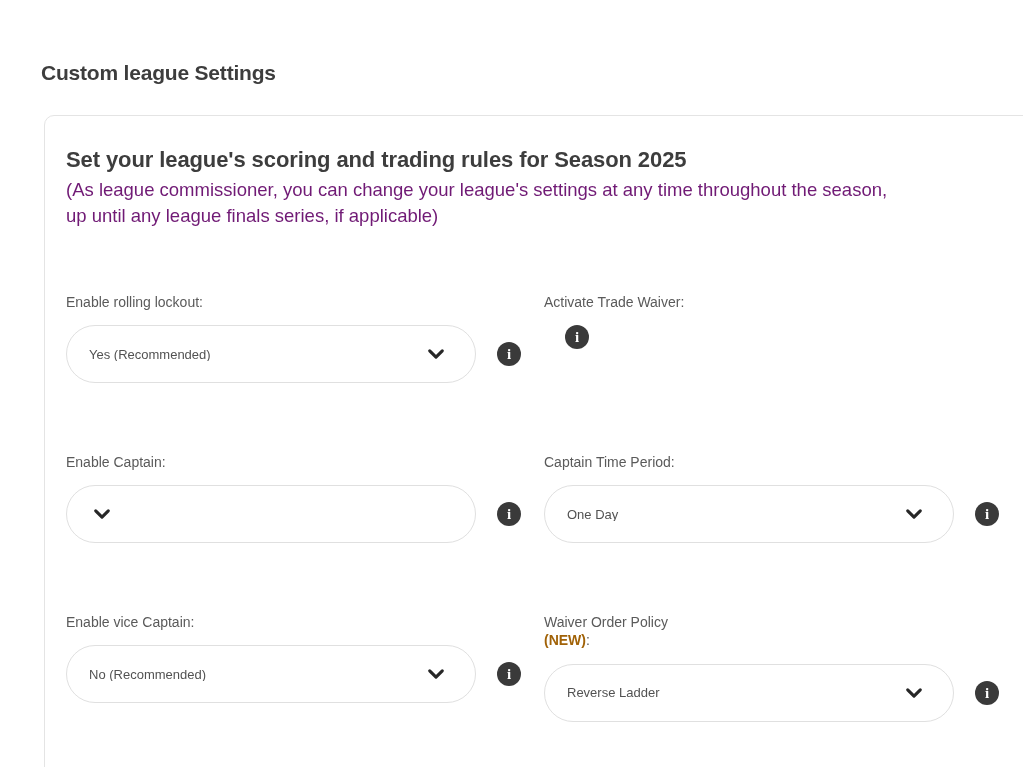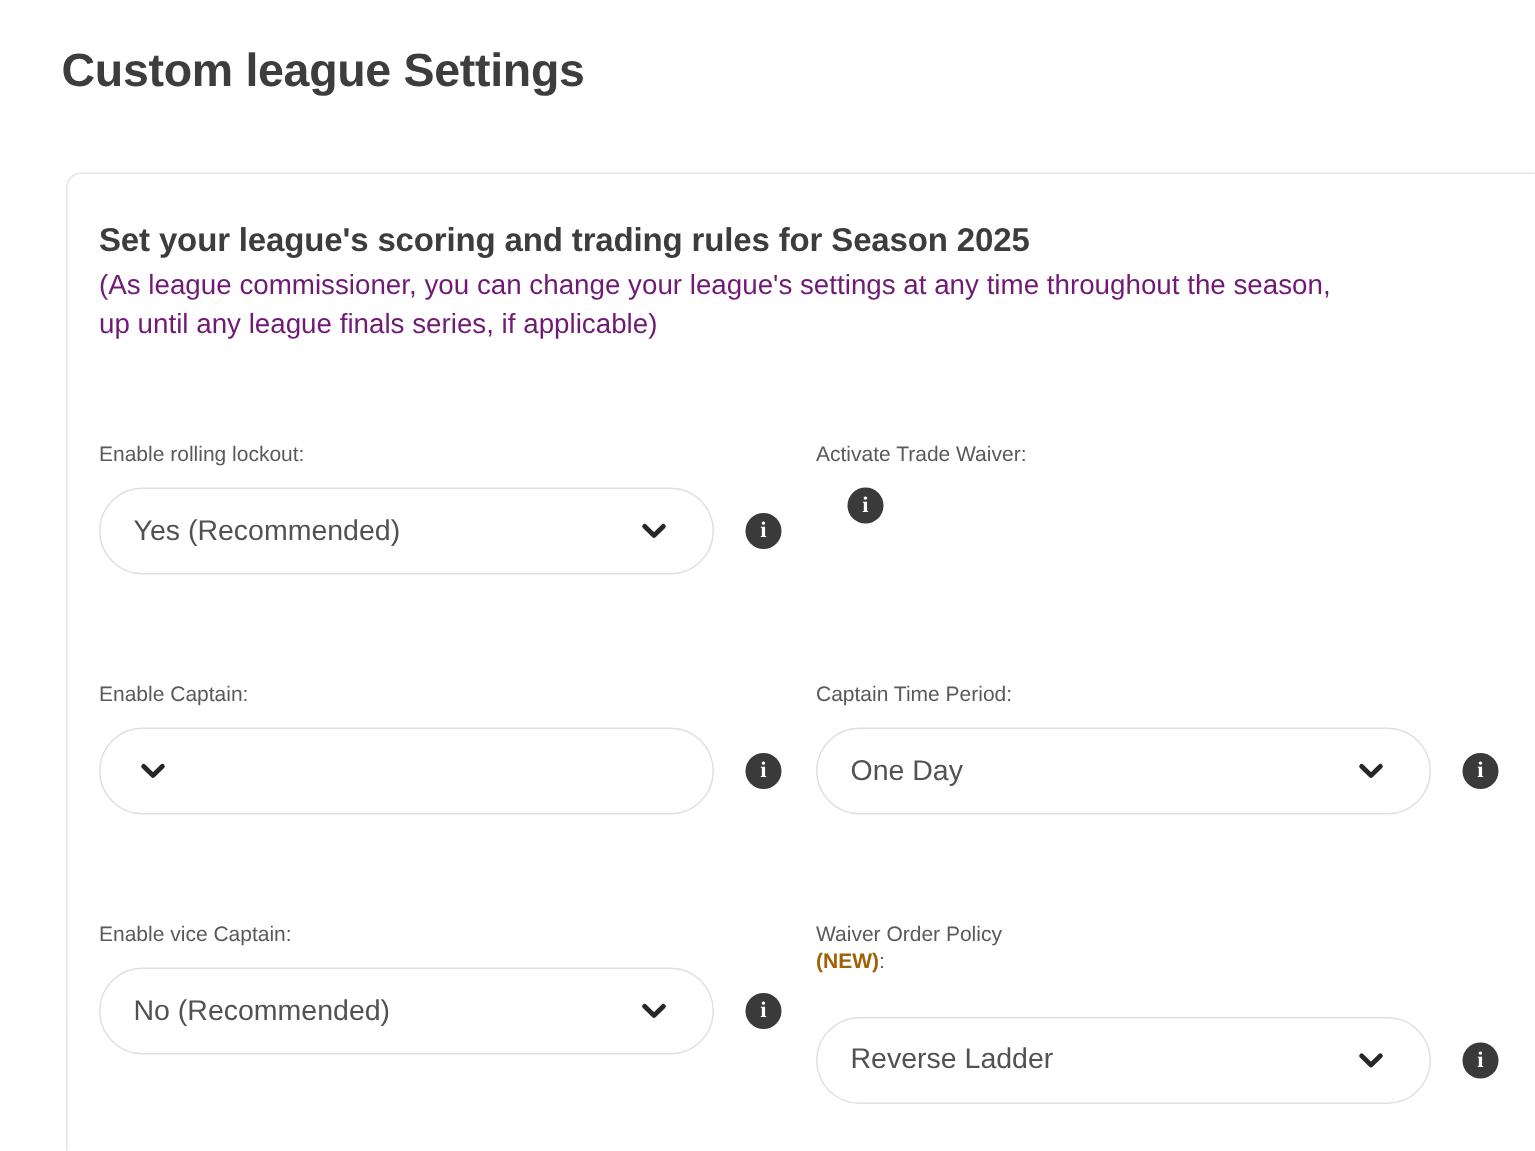--- a/index.html
+++ b/index.html
@@ -19,22 +19,22 @@
     position: relative;
     width: 1023px;
     height: 767px;
     background: #ffffff;
   }
 
   
   .page-title {
     position: absolute;
     left: 41px;
-    top: 28px;
-    font-size: 31px;
+    top: 60px;
+    font-size: 21px;
     font-weight: bold;
     color: #3d3d3d;
     letter-spacing: -0.2px;
     line-height: 1.2;
     white-space: nowrap;
   }
 
   
   .settings-card {
     position: absolute;
@@ -116,21 +116,21 @@
     border-radius: 29px;
     background: #ffffff;
     display: flex;
     align-items: center;
     padding: 0 18px 0 22px;
     cursor: pointer;
   }
 
   .select-value {
     flex: 1 1 auto;
-    font-size: 19px;
+    font-size: 13px;
     color: #525252;
     white-space: nowrap;
     overflow: hidden;
     line-height: 1;
   }
 
   .chevron {
     flex: 0 0 auto;
     width: 26px;
     height: 26px;
@@ -150,21 +150,21 @@
     font-size: 15px;
     font-weight: bold;
     font-style: normal;
     line-height: 24px;
     text-align: center;
     cursor: pointer;
     font-family: "Liberation Serif", serif;
   }
 
   
-  .field.two-line .field-label { margin-bottom: 28px; }
+  .field.two-line .field-label { margin-bottom: 14px; }
 </style>
 </head>
 <body>
 
 <div class="page">
 
   <div class="page-title">Custom league Settings</div>
 
   <div class="settings-card">
 

